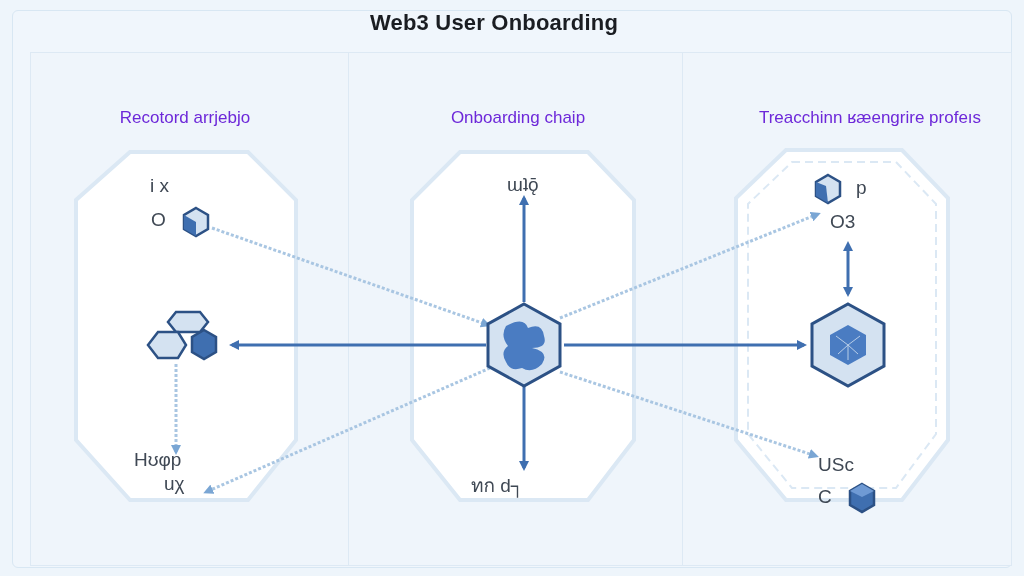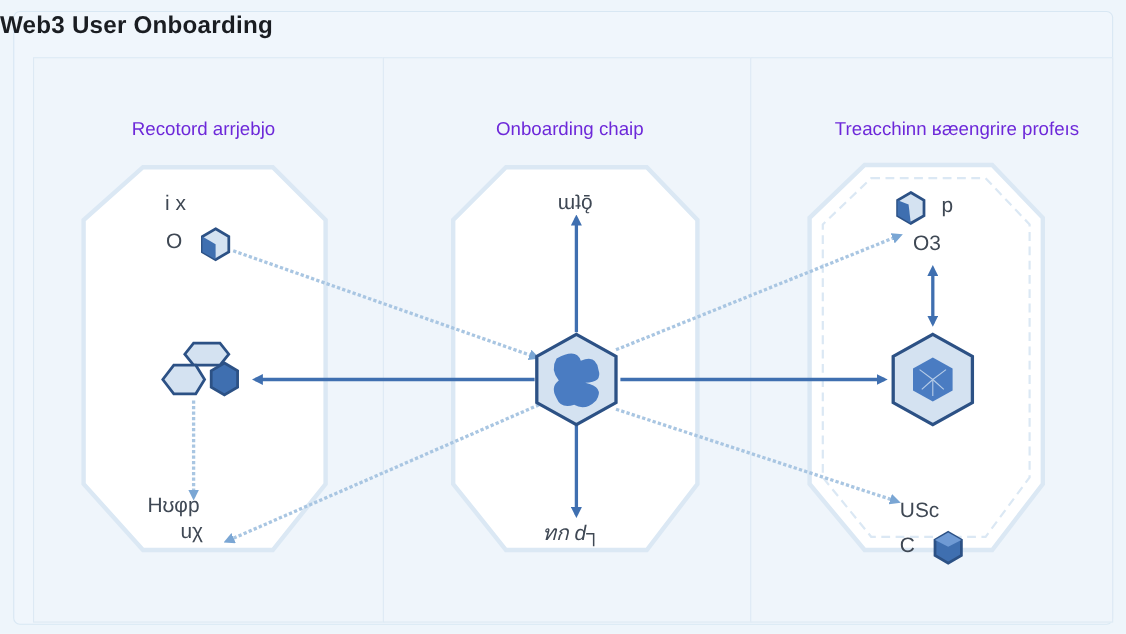--- a/index.html
+++ b/index.html
@@ -1,21 +1,21 @@
 <!DOCTYPE html>
 <html><head>
 <meta charset="utf-8">
 <style>
   html, body { margin:0; padding:0; }
   body { width:1024px; height:576px; background:#eef5fb; position:relative; overflow:hidden;
          font-family:"Liberation Sans", sans-serif; color:#3a4350; }
   .frame { position:absolute; left:12px; top:10px; width:998px; height:556px;
            border:1px solid #d8e7f3; border-radius:6px; background:#f0f6fc; }
   .col { position:absolute; top:52px; height:512px; border:1px solid #dde9f4; background:#eff5fb; }
-  .title { position:absolute; top:10px; left:0; width:988px; text-align:left;
+  .title { position:absolute; top:10px; left:0; width:988px; text-align:center;
            font-size:22px; font-weight:bold; color:#1a1d22; letter-spacing:0.2px; }
   .col-label { position:absolute; top:108px; font-size:17px; color:#6d28d9; text-align:center; }
   .lbl { position:absolute; font-size:19px; color:#3f4854; line-height:1; }
   .lbl-sm { position:absolute; font-size:19px; color:#3f4854; line-height:1; }
   svg.main { position:absolute; left:0; top:0; }
 </style>
 </head>
 <body>
 
 <div class="frame"></div>
@@ -97,18 +97,18 @@
     <polygon points="862,484 874,491 862,497 850,491" fill="#6f9ad4"></polygon>
   </g>
 </svg>
 
 <div class="lbl" style="left:150px;top:176px;">i x</div>
 <div class="lbl" style="left:151px;top:210px;">O</div>
 <div class="lbl" style="left:134px;top:450px;">Hʊφp</div>
 <div class="lbl" style="left:164px;top:474px;">uχ</div>
 
 <div class="lbl-sm" style="left:507px;top:175px;">ɯʇǭ</div>
-<div class="lbl-sm" style="left:493px;top:476px;font-style:italic;">ทก d┐</div>
+<div class="lbl-sm" style="left:471px;top:476px;">ทก d┐</div>
 
 <div class="lbl" style="left:856px;top:178px;">p</div>
 <div class="lbl" style="left:830px;top:212px;">O3</div>
 <div class="lbl" style="left:818px;top:455px;">USc</div>
 <div class="lbl" style="left:818px;top:487px;">C</div>
 
 </body></html>

